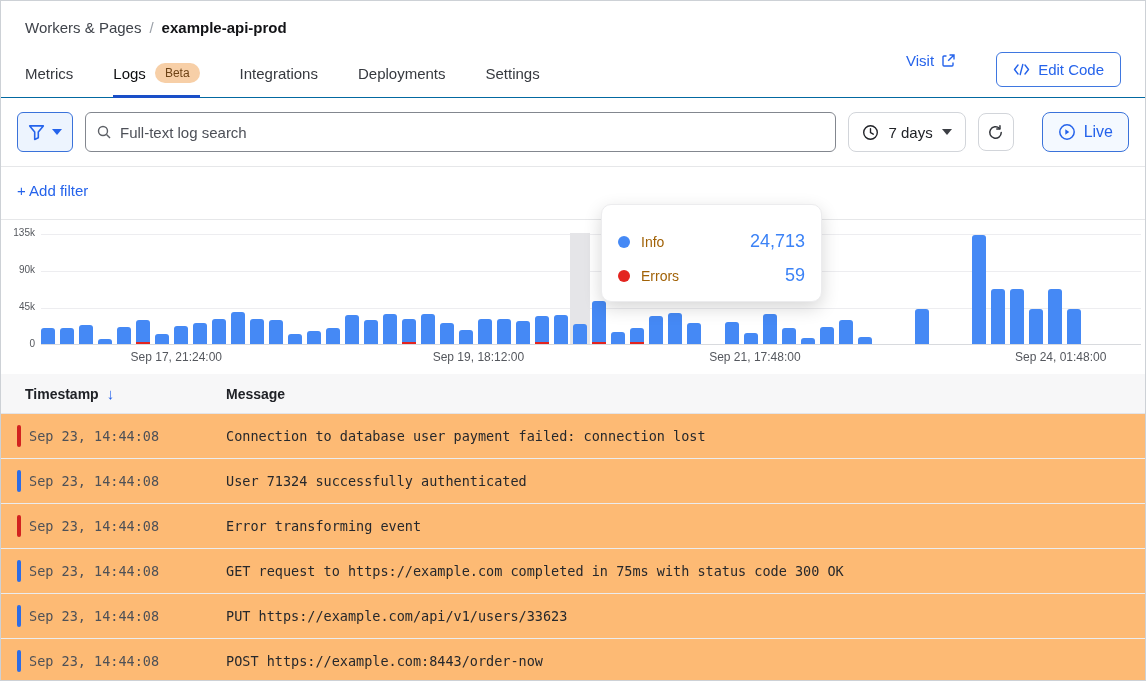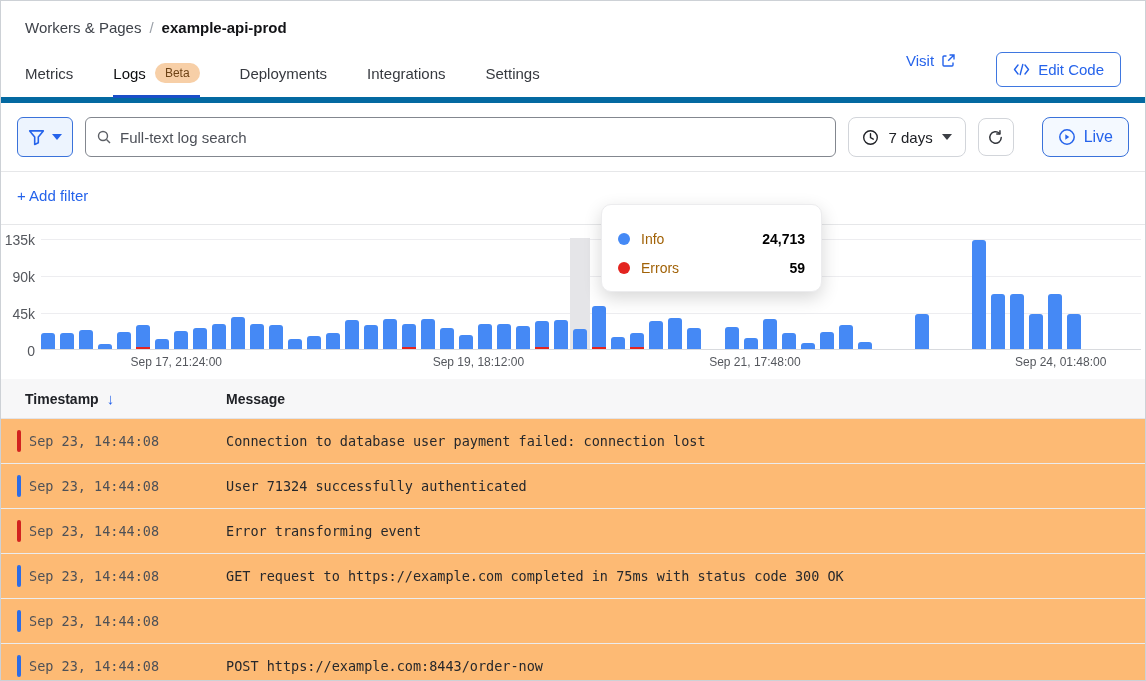--- a/index.html
+++ b/index.html
@@ -3,21 +3,21 @@
 <meta charset="utf-8">
 <style>
   * { box-sizing: border-box; }
   html,body { margin:0; padding:0; }
   body {
     width:1146px; height:681px; position:relative; overflow:hidden;
     background:#ffffff; border:1px solid #cdd1d6;
     font-family:"Liberation Sans", sans-serif; color:#17181a;
   }
   
-  .header { padding:18px 24px 0 24px; border-bottom:6px solid #0369a1; }
+  .header { padding:18px 24px 0 24px; border-bottom:1px solid #0369a1; }
   .breadcrumb { font-size:15px; color:#3f434a; display:flex; gap:8px; align-items:center; }
   .breadcrumb .sep { color:#9aa0a8; }
   .breadcrumb .current { font-weight:700; color:#121316; }
   .tabs-row { display:flex; align-items:flex-end; margin-top:16px; }
   .tabs { display:flex; gap:40px; }
   .tab { position:relative; padding:6px 0 14px 0; font-size:15px; color:#36393f; cursor:pointer; display:flex; align-items:center; gap:9px; }
   .tab.active { color:#0c0d0f; }
   .tab.active::after { content:""; position:absolute; left:0; right:0; bottom:-1px; height:3px; background:#1a4fc8; }
   .beta-badge { background:#f7cfa7; color:#6d4316; font-size:12px; padding:3px 10px; border-radius:11px; }
   .header-actions { margin-left:auto; display:flex; align-items:flex-start; gap:40px; padding-bottom:10px; }
@@ -40,39 +40,39 @@
   .refresh-btn { display:flex; align-items:center; justify-content:center; width:36px; height:38px; background:#fff;
     border:1px solid #d2d5da; border-radius:8px; cursor:pointer; }
   .live-btn { display:flex; align-items:center; gap:8px; height:40px; padding:0 15px; margin-left:16px; background:#f4f9ff;
     border:1px solid #3a72da; border-radius:8px; color:#2563eb; font-size:16px; cursor:pointer; font-family:inherit; }
   
   .add-filter-row { border-top:1px solid #e6e7e9; border-bottom:1px solid #e6e7e9; padding:15px 16px 19px 16px; }
   .add-filter-link { color:#2563eb; font-size:15px; cursor:pointer; }
   
   .chart-section { position:relative; height:154px; }
   .yaxis { position:absolute; left:0; top:0; width:36px; height:100%; }
-  .ytick { position:absolute; right:2px; font-size:14px; color:#54575d; }
+  .ytick { position:absolute; right:2px; font-size:10px; color:#54575d; }
   .plot { position:absolute; left:40px; right:4px; top:14px; height:111px; border-bottom:1px solid #d8dade; }
   .gl { position:absolute; left:0; right:0; height:1px; background:#ededf0; }
   .hover-band { position:absolute; top:-1px; bottom:0; width:20px; background:#e5e5e8; }
   .bars { position:absolute; left:0; bottom:0; top:0; display:flex; align-items:flex-end; gap:5px; }
   .slot { width:14px; flex:0 0 14px; display:flex; align-items:flex-end; position:relative; }
   .bar { width:14px; background:#4589f5; border-radius:3px 3px 0 0; position:relative; }
   .bar-err { position:absolute; bottom:0; left:0; right:0; background:#e3241f; }
   .xlabels { position:absolute; left:40px; right:4px; top:130px; height:16px; }
   .xtick { position:absolute; transform:translateX(-50%); font-size:12px; color:#54575d; white-space:nowrap; }
   
   .tooltip { position:absolute; left:600px; top:203px; width:221px; background:#fff; border:1px solid #ececee;
     border-radius:10px; box-shadow:0 6px 18px rgba(0,0,0,.16); padding:13px 16px 15px 16px; z-index:20; }
   .tt-title { font-size:15px; font-weight:700; color:#26282c; }
   .tt-title .tz { font-weight:400; color:#9ba0a7; }
   .tt-row { display:flex; align-items:center; margin-top:13px; }
   .tt-dot { width:12px; height:12px; border-radius:50%; margin-right:11px; flex:0 0 12px; }
   .tt-label { font-size:14px; color:#a16207; }
-  .tt-value { margin-left:auto; font-size:14px; font-weight:700; color:#000000; }
+  .tt-value { margin-left:auto; font-size:18px; font-weight:400; color:#3b82f6; }
   
   .log-header { display:flex; align-items:center; height:40px; background:#f7f7f8;
     border-bottom:1px solid #e3e4e8; font-size:14px; font-weight:700; color:#202227; }
   .col-ts { width:225px; padding-left:24px; display:flex; align-items:center; gap:8px; }
   .sort-icon { color:#2563eb; font-weight:400; font-size:15px; }
   .col-msg { flex:1; }
   .log-row { display:flex; align-items:center; height:45px; border-bottom:1px solid #ebecee; background:#fdba74;
     font-family:"DejaVu Sans Mono", monospace; font-size:13.5px; cursor:pointer; }
   .ind { width:4px; height:22px; border-radius:2px; margin:0 8px 0 16px; flex:0 0 4px; }
   .ind.error { background:#d2221f; }
@@ -92,24 +92,24 @@
   <div class="tabs-row">
     <div class="tabs">
         <div class="tab">
           <span class="tab-label">Metrics</span>
         </div>
         <div class="tab active">
           <span class="tab-label">Logs</span>
           <span class="beta-badge">Beta</span>
         </div>
         <div class="tab">
+          <span class="tab-label">Integrations</span>
+        </div>
+        <div class="tab">
           <span class="tab-label">Deployments</span>
-        </div>
-        <div class="tab">
-          <span class="tab-label">Integrations</span>
         </div>
         <div class="tab">
           <span class="tab-label">Settings</span>
         </div>
       </div>
     <div class="header-actions">
       <span class="visit-link">
         <span>Visit</span>
         <svg width="15" height="15" viewBox="0 0 15 15">
           <path d="M5.5 3H3a1 1 0 0 0-1 1v8a1 1 0 0 0 1 1h8a1 1 0 0 0 1-1V9.5" fill="none" stroke="#2563eb" stroke-width="1.4"></path>
@@ -396,19 +396,20 @@
       <span class="msg">Error transforming event</span>
     </div>
     <div class="log-row">
       <span class="ind info"></span>
       <span class="ts">Sep 23, 14:44:08</span>
       <span class="msg">GET request to https://example.com completed in 75ms with status_code 300 OK</span>
     </div>
     <div class="log-row">
       <span class="ind info"></span>
       <span class="ts">Sep 23, 14:44:08</span>
+      <span class="msg">PUT https://example.com/api/v1/users/33623</span>
     </div>
     <div class="log-row">
       <span class="ind info"></span>
       <span class="ts">Sep 23, 14:44:08</span>
       <span class="msg">POST https://example.com:8443/order-now</span>
     </div>
   </div>
 
 </body></html>

